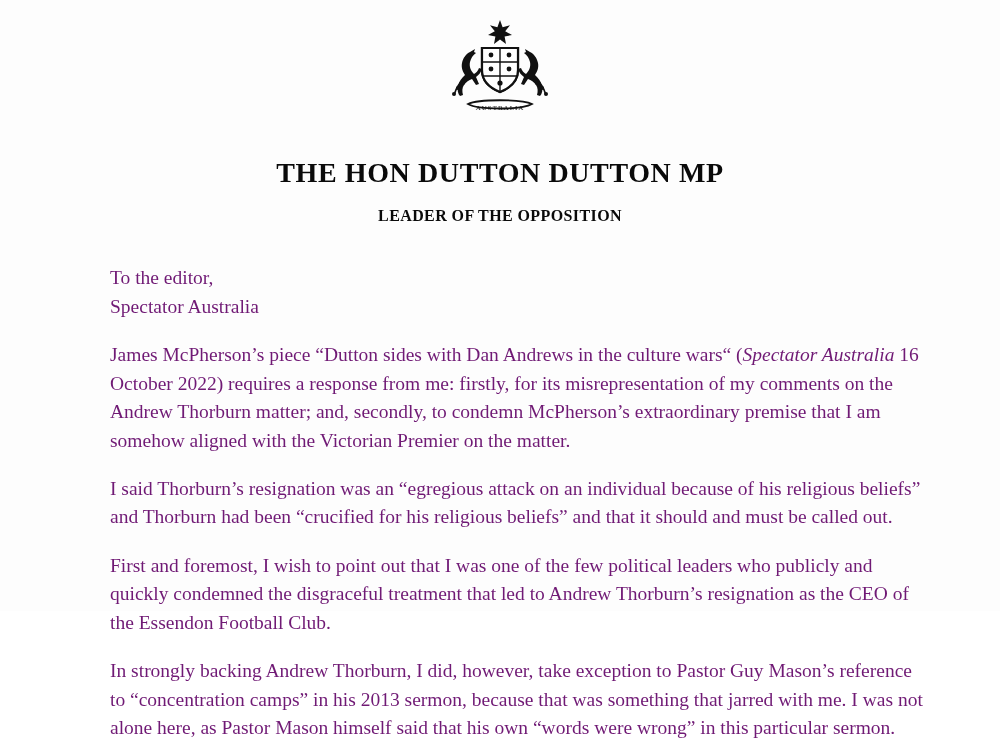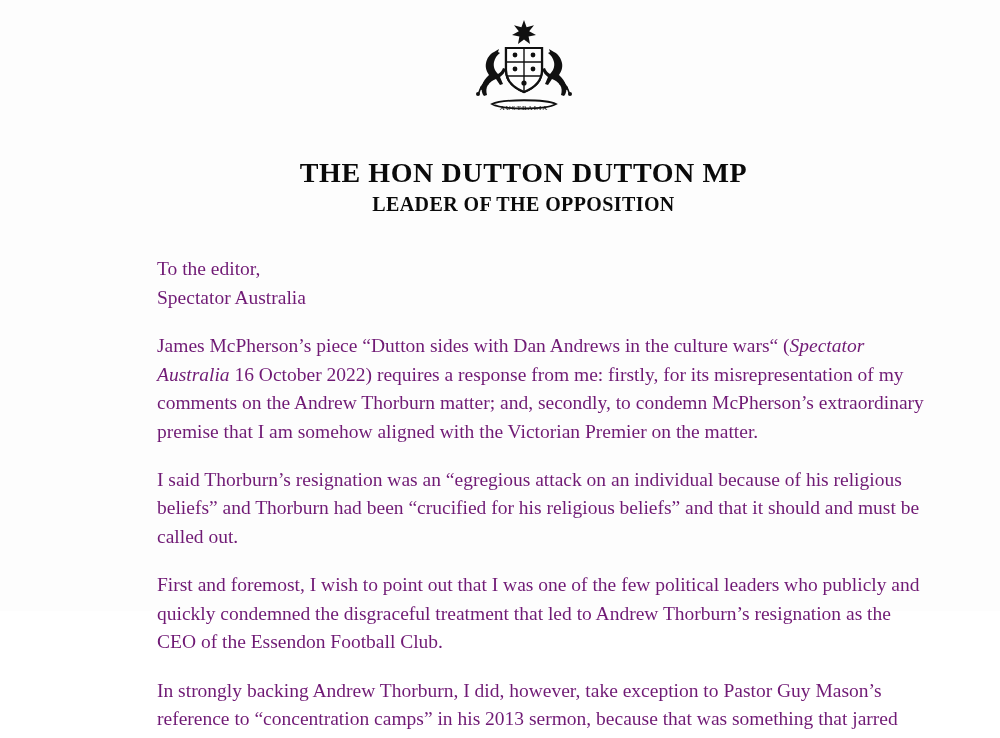--- a/index.html
+++ b/index.html
@@ -13,21 +13,20 @@
     overflow: hidden;
     font-family: "Liberation Serif", serif;
     color: #111111;
   }
   .page {
     position: relative;
     width: 1000px;
     height: 611px;
     background: #fdfdfd;
     box-sizing: border-box;
-    padding-left: 47px;
   }
 
   
   .crest-wrap {
     display: flex;
     justify-content: center;
     padding-top: 18px;
   }
   .crest {
     width: 160px;
@@ -42,26 +41,26 @@
     margin-top: 26px;
   }
   .letterhead .name {
     font-size: 28px;
     font-weight: bold;
     letter-spacing: 0.6px;
     line-height: 1.22;
     color: #0a0a0a;
   }
   .letterhead .role {
-    font-size: 20px;
+    font-size: 16px;
     font-weight: bold;
     letter-spacing: 0.4px;
     line-height: 1.25;
     color: #0a0a0a;
-    margin-top: 2px;
+    margin-top: 16px;
     text-align: center;
   }
 
   
   .body-text {
     margin: 38px 74px 0 110px;
     font-size: 19.5px;
     line-height: 1.46;
     color: #701a75;
     text-align: left;

